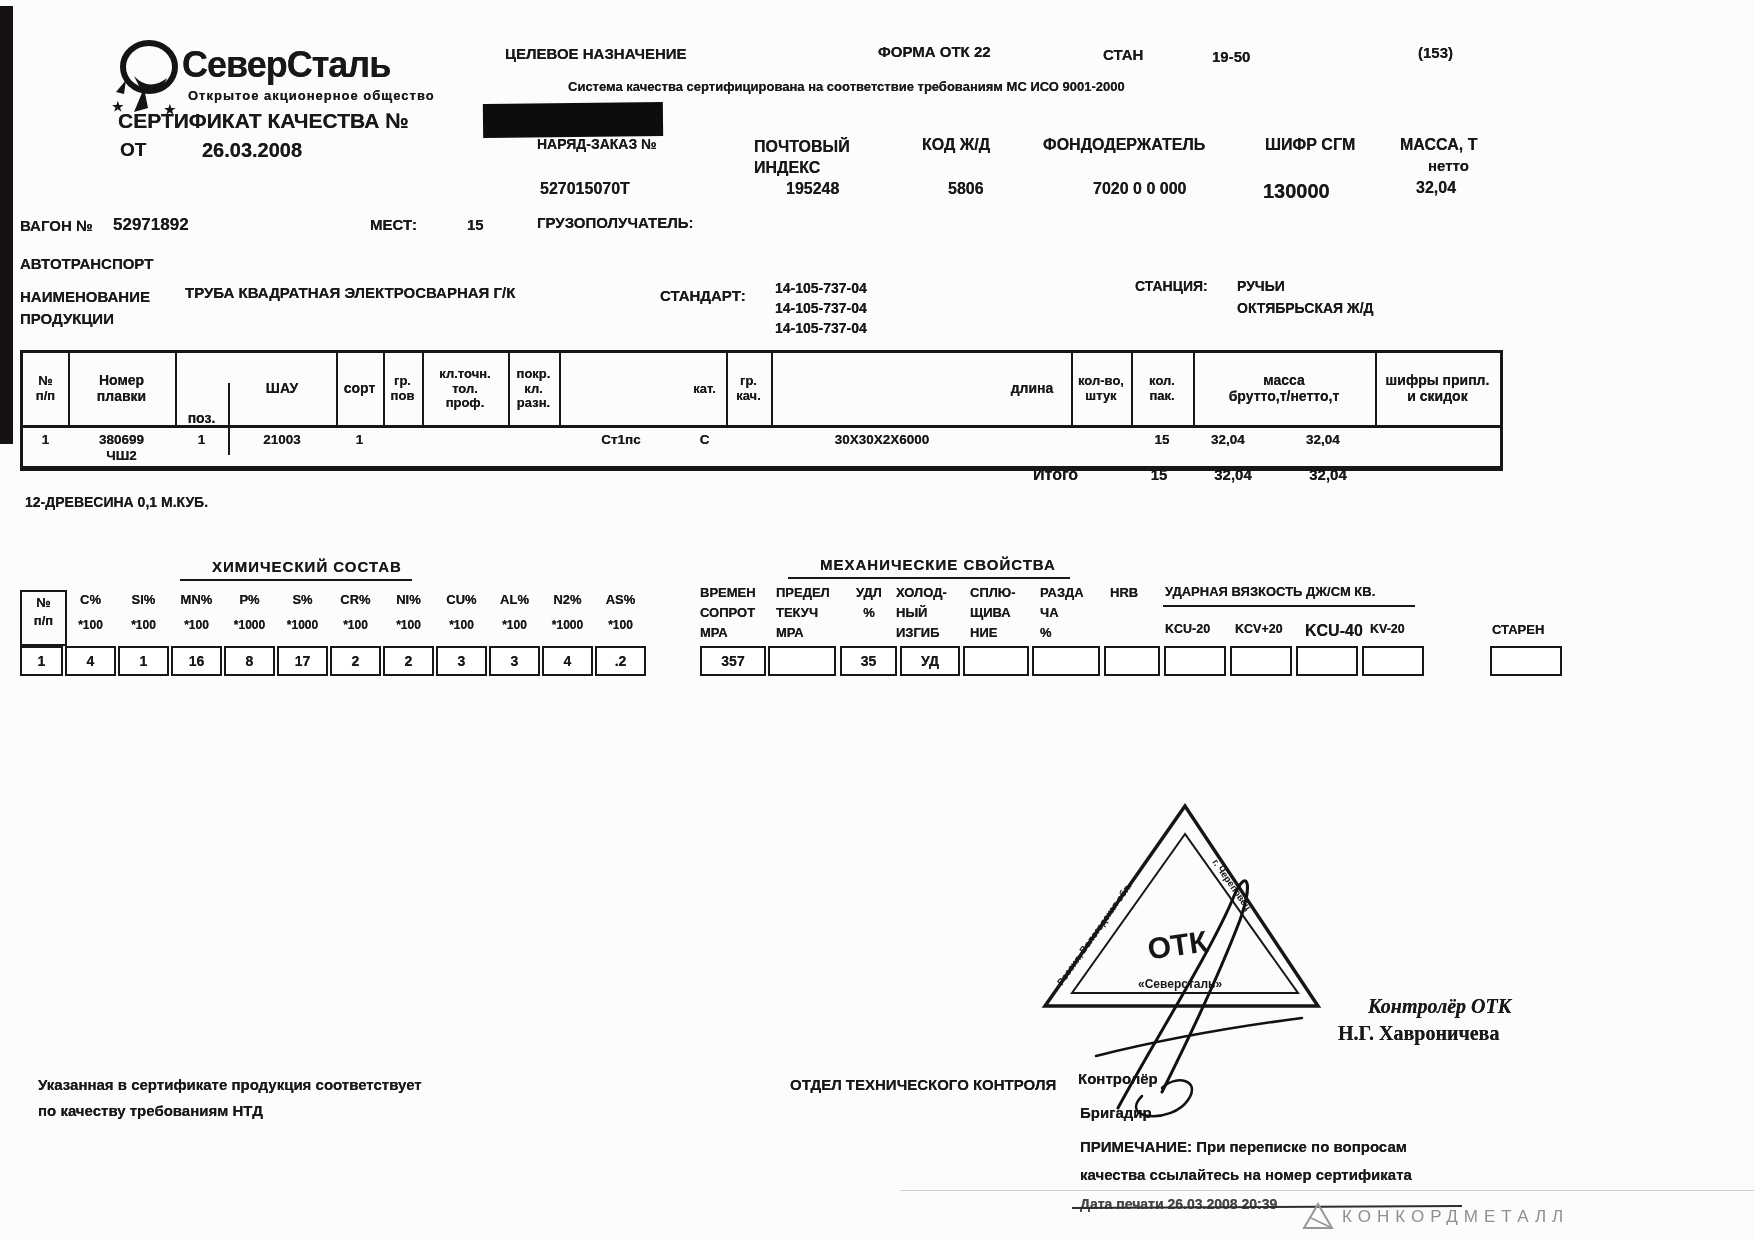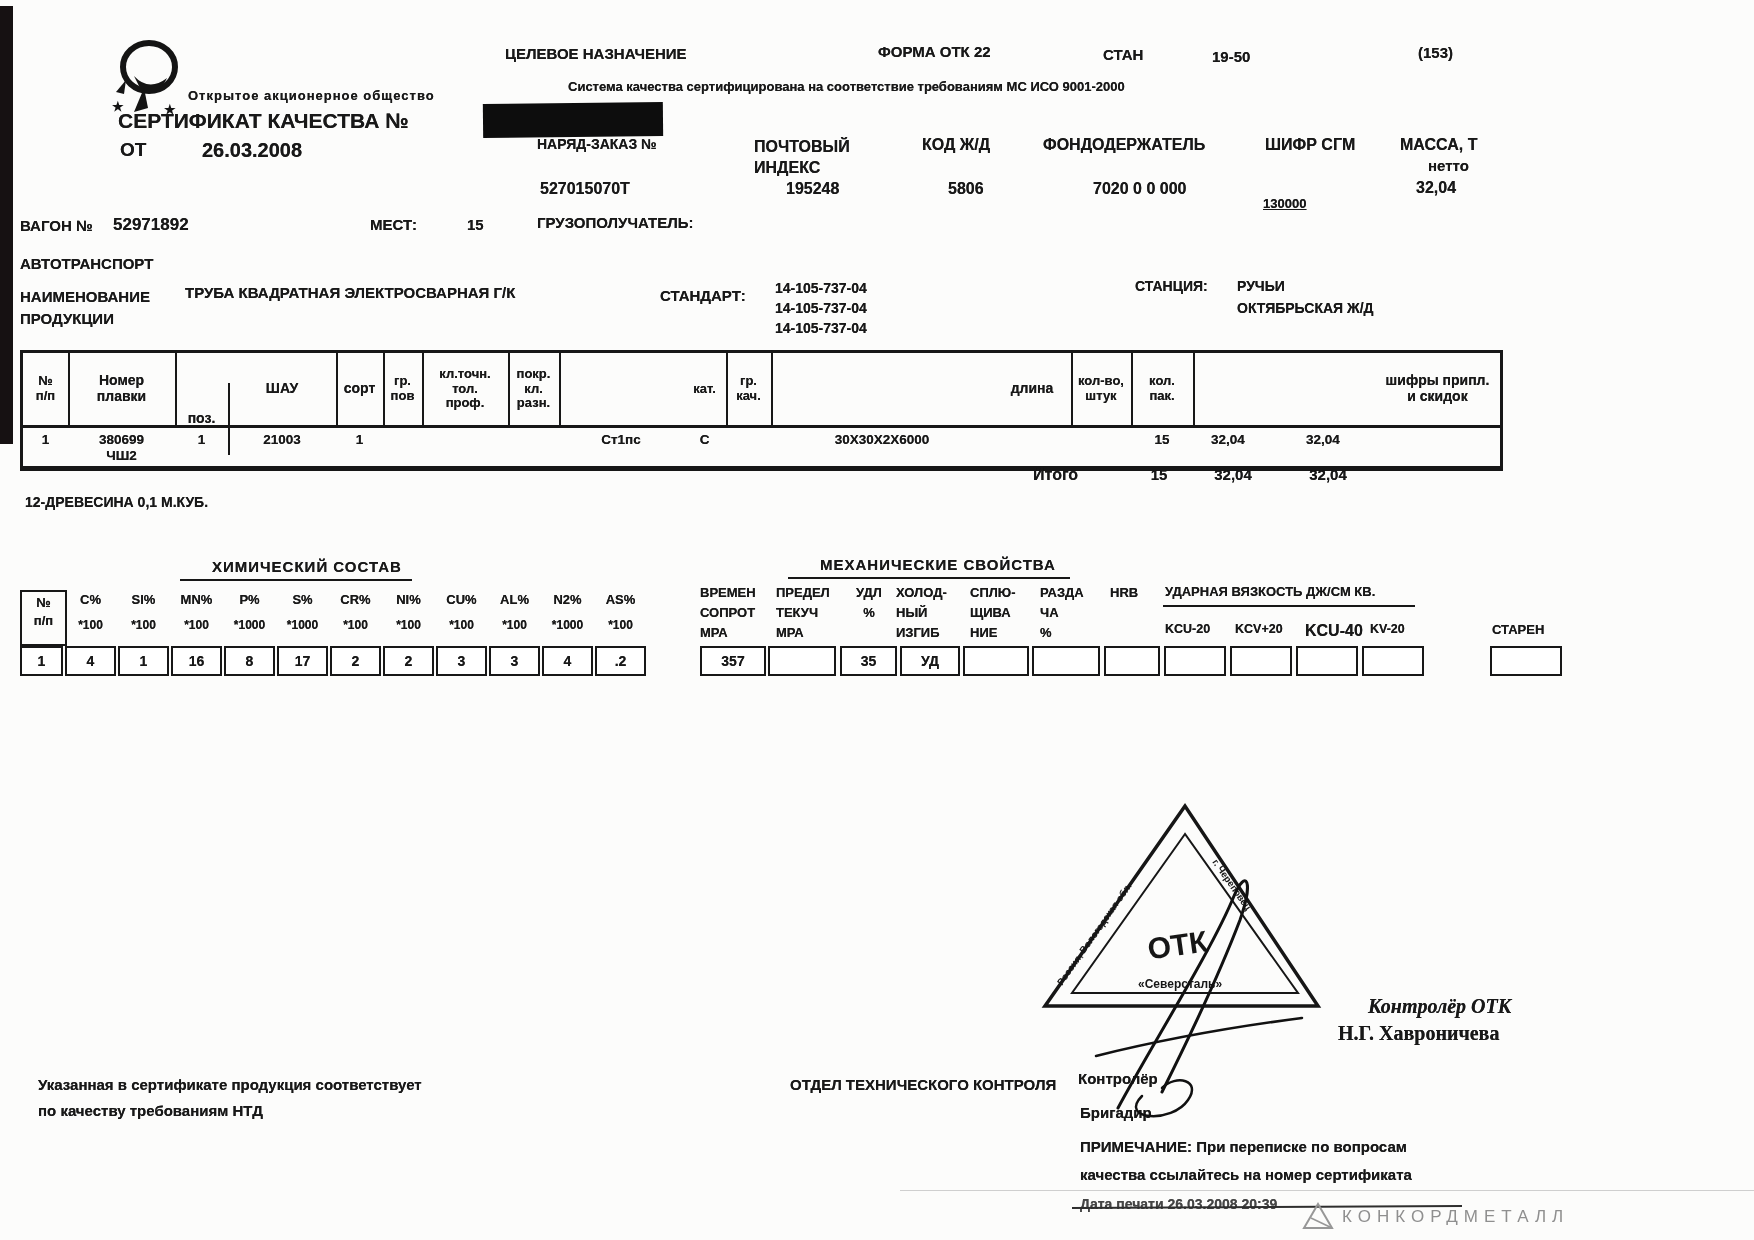--- a/index.html
+++ b/index.html
@@ -36,20 +36,21 @@
   <div class="ab" style="left:900px;top:1190px;width:854px;height:1px;background:#cfcfcf;"></div>
 
   <svg class="ab" style="left:112px;top:38px;" width="72" height="76" viewBox="0 0 72 76">
     <ellipse cx="37" cy="29" rx="26" ry="24" fill="none" stroke="#141414" stroke-width="6"></ellipse>
     <path d="M 22 38 Q 37 54 55 40 Q 47 58 30 54 Z" fill="#141414"></path>
     <path d="M 32 50 L 22 74 L 36 70 Z" fill="#141414"></path>
     <path d="M 14 42 L 4 54 L 12 56 Z" fill="#141414"></path>
     <text x="0" y="73" font-size="13" fill="#141414">★</text>
     <text x="52" y="76" font-size="13" fill="#141414">★</text>
   </svg>
+  <div class="ab ink" style="left:182px;top:44px;font-size:36px;letter-spacing:-1px;">СеверСталь</div>
   <div class="ab ink" style="left:188px;top:88px;font-size:13px;letter-spacing:1px;">Открытое  акционерное  общество</div>
   <div class="ab ink" style="left:118px;top:109px;font-size:21px;">СЕРТИФИКАТ КАЧЕСТВА №</div>
   <div class="ab" style="left:483px;top:103px;width:180px;height:34px;background:#0d0d0d;transform:rotate(-.6deg);"></div>
   <div class="ab ink" style="left:120px;top:139px;font-size:19px;">ОТ</div>
   <div class="ab ink" style="left:202px;top:139px;font-size:20px;">26.03.2008</div>
 
   <div class="ab ink" style="left:505px;top:45px;font-size:15px;">ЦЕЛЕВОЕ НАЗНАЧЕНИЕ</div>
   <div class="ab ink" style="left:878px;top:43px;font-size:15px;">ФОРМА ОТК 22</div>
   <div class="ab ink" style="left:1103px;top:46px;font-size:15px;">СТАН</div>
   <div class="ab ink" style="left:1212px;top:48px;font-size:15px;">19-50</div>
@@ -59,21 +60,21 @@
   <div class="ab ink" style="left:537px;top:136px;font-size:14px;">НАРЯД-ЗАКАЗ №</div>
   <div class="ab ink" style="left:540px;top:180px;font-size:16px;">527015070Т</div>
   <div class="ab ink pre" style="left:754px;top:136px;font-size:16px;line-height:21px;">ПОЧТОВЫЙ
 ИНДЕКС</div>
   <div class="ab ink" style="left:786px;top:180px;font-size:16px;">195248</div>
   <div class="ab ink" style="left:922px;top:136px;font-size:16px;">КОД Ж/Д</div>
   <div class="ab ink" style="left:948px;top:180px;font-size:16px;">5806</div>
   <div class="ab ink" style="left:1043px;top:136px;font-size:16px;">ФОНДОДЕРЖАТЕЛЬ</div>
   <div class="ab ink" style="left:1093px;top:180px;font-size:16px;">7020 0 0 000</div>
   <div class="ab ink" style="left:1265px;top:136px;font-size:16px;">ШИФР СГМ</div>
-  <div class="ab ink" style="left:1263px;top:196px;font-size:13px;text-decoration:underline;">130000</div>
+  <div class="ab ink" style="left:1263px;top:180px;font-size:20px;">130000</div>
   <div class="ab ink" style="left:1400px;top:136px;font-size:16px;">МАССА, Т</div>
   <div class="ab ink" style="left:1428px;top:157px;font-size:15px;">нетто</div>
   <div class="ab ink" style="left:1416px;top:179px;font-size:16px;">32,04</div>
 
   <div class="ab ink" style="left:20px;top:217px;font-size:15px;">ВАГОН №</div>
   <div class="ab ink" style="left:113px;top:215px;font-size:17px;">52971892</div>
   <div class="ab ink" style="left:370px;top:216px;font-size:15px;">МЕСТ:</div>
   <div class="ab ink" style="left:467px;top:216px;font-size:15px;">15</div>
   <div class="ab ink" style="left:537px;top:214px;font-size:15px;">ГРУЗОПОЛУЧАТЕЛЬ:</div>
   <div class="ab ink" style="left:20px;top:255px;font-size:15px;">АВТОТРАНСПОРТ</div>
@@ -105,20 +106,22 @@
 кл.
 разн.</div>
     <div class="hc ink" style="left:660px;width:43px;">кат.</div>
     <div class="hc ink" style="left:703px;width:45px;">гр.
 кач.</div>
     <div class="hc ink" style="left:970px;width:78px;font-size:14px;">длина</div>
     <div class="hc ink" style="left:1048px;width:60px;">кол-во,
 штук</div>
     <div class="hc ink" style="left:1108px;width:62px;">кол.
 пак.</div>
+    <div class="hc ink" style="left:1170px;width:182px;font-size:14px;">масса
+брутто,т/нетто,т</div>
     <div class="hc ink" style="left:1352px;width:125px;font-size:14px;">шифры припл.
 и скидок</div>
     <div class="sep"></div>
     <div class="dv ink" style="left:0;width:45px;">1</div>
     <div class="dv ink" style="left:45px;width:107px;">380699
 ЧШ2</div>
     <div class="dv ink" style="left:152px;width:53px;">1</div>
     <div class="dv ink" style="left:205px;width:108px;">21003</div>
     <div class="dv ink" style="left:313px;width:47px;">1</div>
     <div class="dv ink" style="left:536px;width:124px;">Ст1пс</div>

